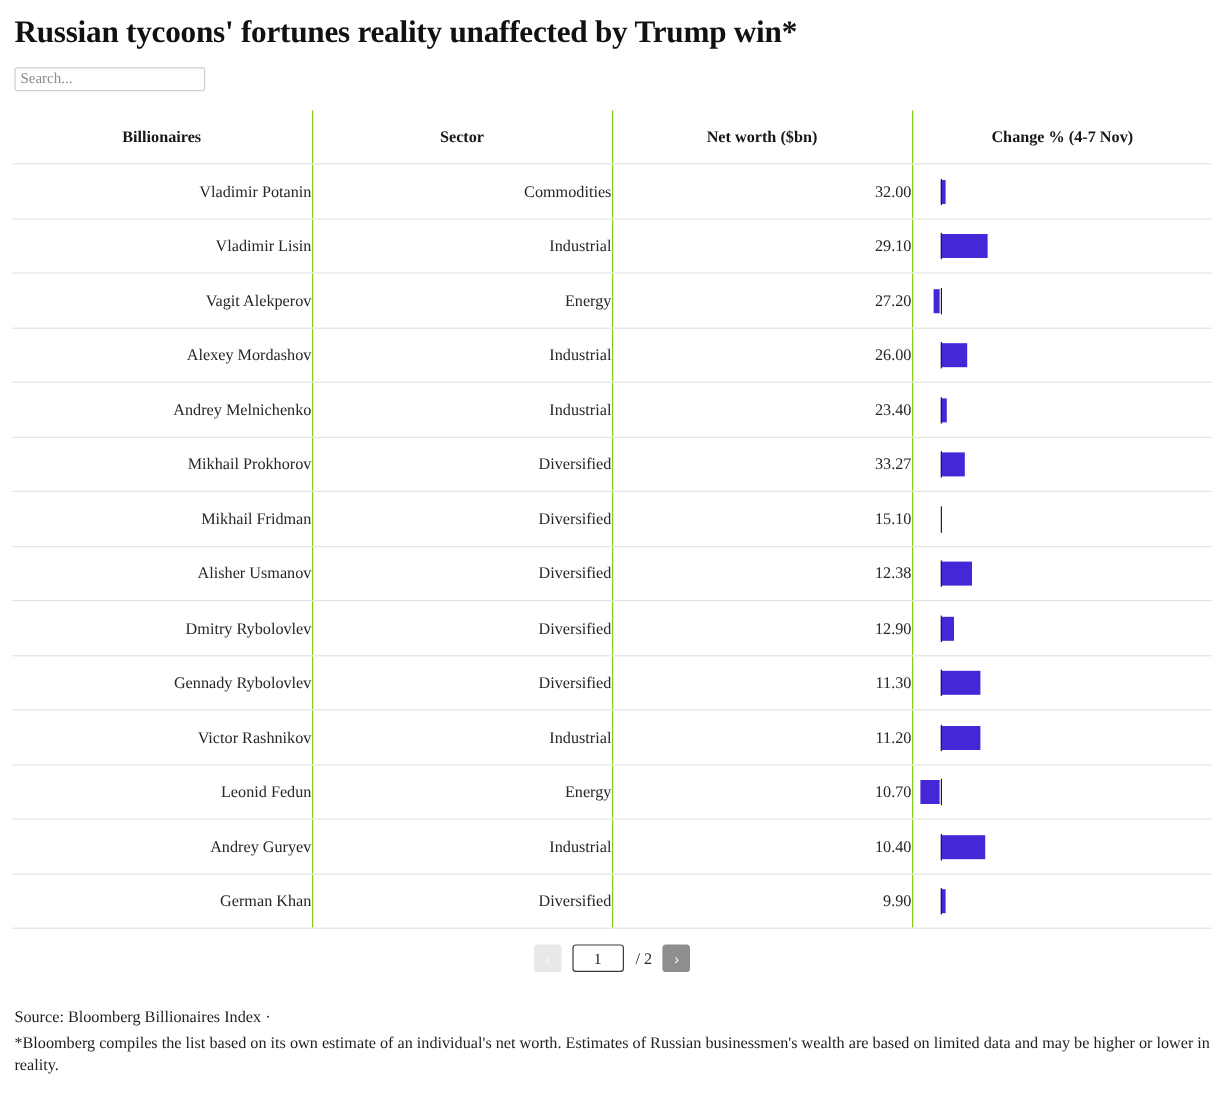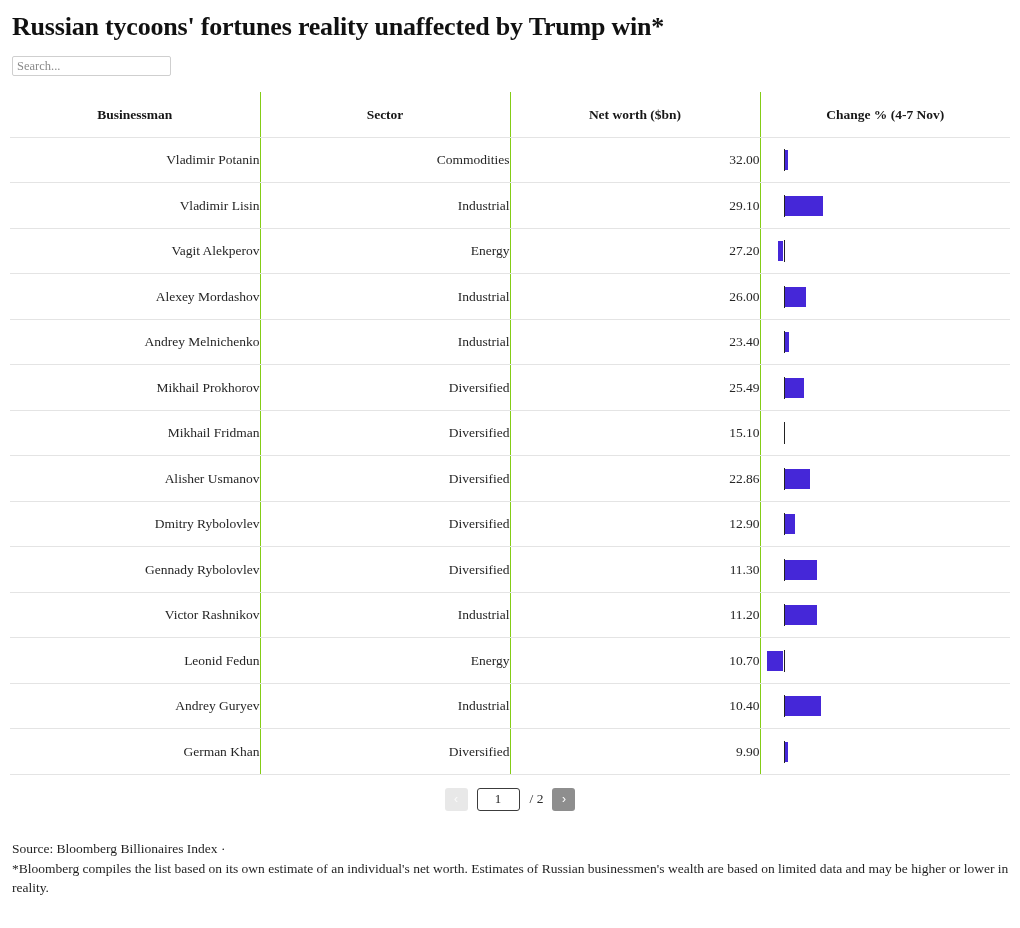--- a/index.html
+++ b/index.html
@@ -152,21 +152,21 @@
   <h1 class="title">Russian tycoons' fortunes reality unaffected by Trump win*</h1>
 
   <div class="search-wrap">
     <input class="search-input" type="text" placeholder="Search..." style="">
   </div>
 
   <div class="table-wrap">
     <table class="grid">
       <thead>
         <tr>
-          <th class="col-name">Businessman</th>
+          <th class="col-name">Billionaires</th>
           <th class="col-sect col-sep">Sector</th>
           <th class="col-worth col-sep">Net worth ($bn)</th>
           <th class="col-chg col-sep">Change % (4-7 Nov)</th>
         </tr>
       </thead>
       <tbody id="table-body">
           <tr>
             <td class="col-name">Vladimir Potanin</td>
             <td class="col-sect col-sep">Commodities</td>
             <td class="col-worth col-sep">32.00</td>
@@ -217,42 +217,42 @@
             <td class="col-chg col-sep bar-cell">
               <div class="bar-area">
                 <div class="bar" style="background: rgb(69, 39, 216); width: 5.8px; left: 23px;"></div>
                 <div class="bar-baseline" style="background: rgb(34, 34, 34);"></div>
               </div>
             </td>
           </tr>
           <tr>
             <td class="col-name">Mikhail Prokhorov</td>
             <td class="col-sect col-sep">Diversified</td>
-            <td class="col-worth col-sep">25.49</td>
+            <td class="col-worth col-sep">33.27</td>
             <td class="col-chg col-sep bar-cell">
               <div class="bar-area">
                 <div class="bar" style="background: rgb(69, 39, 216); width: 20.5px; left: 23px;"></div>
                 <div class="bar-baseline" style="background: rgb(34, 34, 34);"></div>
               </div>
             </td>
           </tr>
           <tr>
             <td class="col-name">Mikhail Fridman</td>
             <td class="col-sect col-sep">Diversified</td>
             <td class="col-worth col-sep">15.10</td>
             <td class="col-chg col-sep bar-cell">
               <div class="bar-area">
                 <div class="bar-baseline" style="background: rgb(34, 34, 34);"></div>
               </div>
             </td>
           </tr>
           <tr>
             <td class="col-name">Alisher Usmanov</td>
             <td class="col-sect col-sep">Diversified</td>
-            <td class="col-worth col-sep">22.86</td>
+            <td class="col-worth col-sep">12.38</td>
             <td class="col-chg col-sep bar-cell">
               <div class="bar-area">
                 <div class="bar" style="background: rgb(69, 39, 216); width: 26.3px; left: 23px;"></div>
                 <div class="bar-baseline" style="background: rgb(34, 34, 34);"></div>
               </div>
             </td>
           </tr>
           <tr>
             <td class="col-name">Dmitry Rybolovlev</td>
             <td class="col-sect col-sep">Diversified</td>

